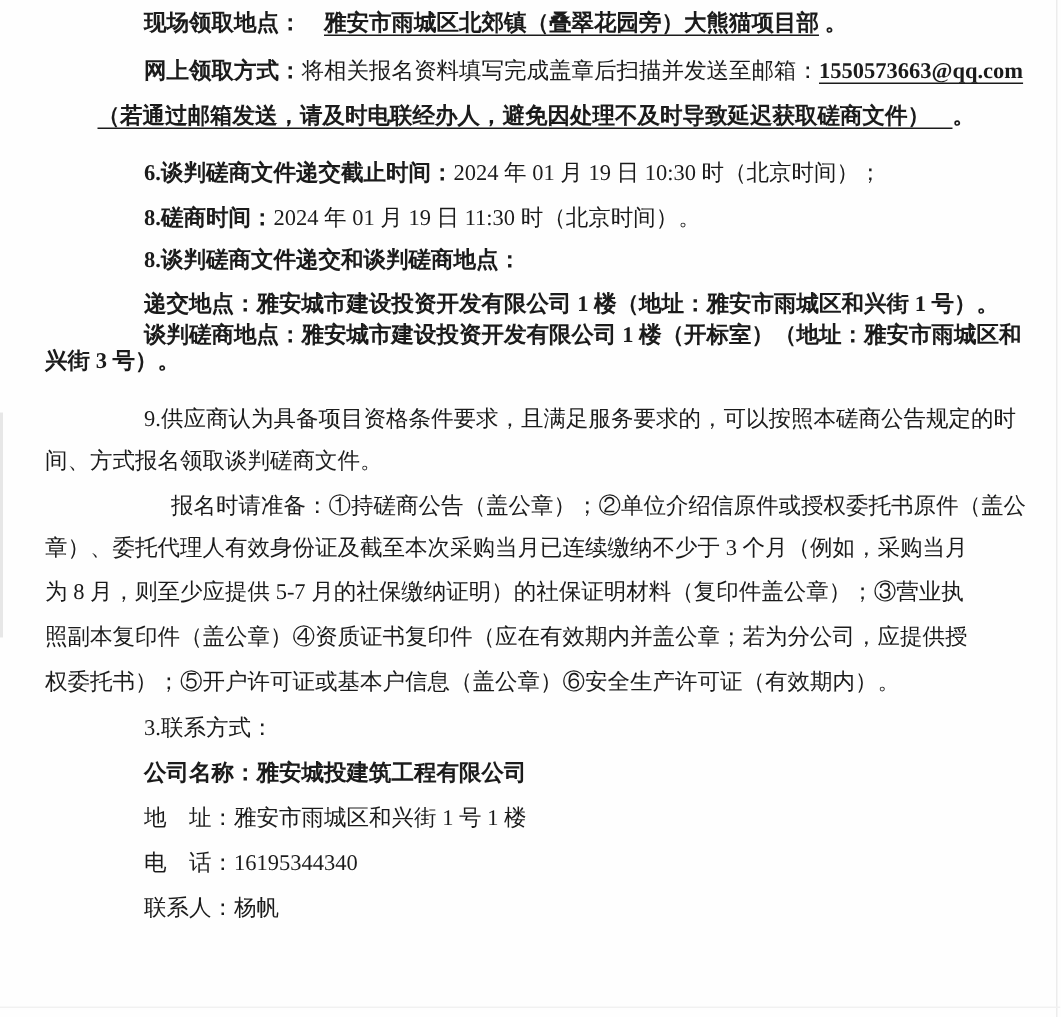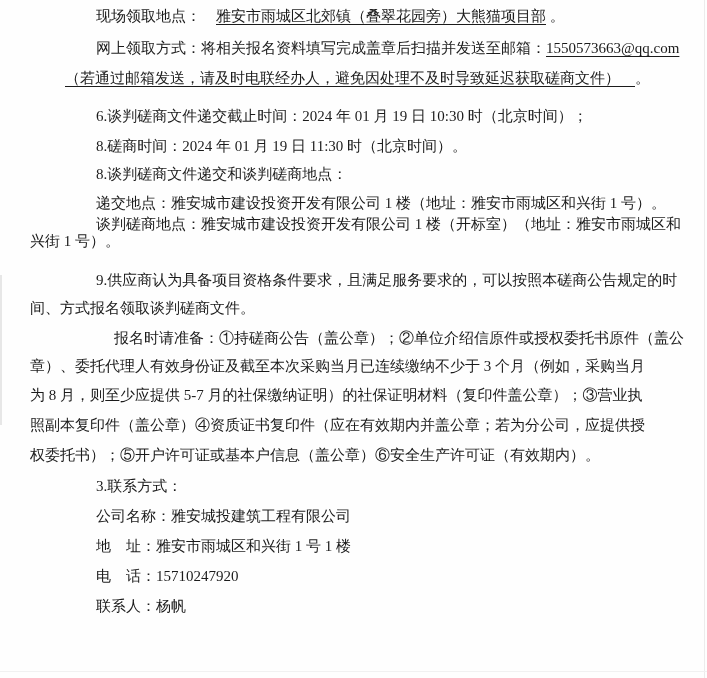--- a/index.html
+++ b/index.html
@@ -45,50 +45,50 @@
   .line:nth-child(6)  { margin-top: 12px; }
   .line:nth-child(7)  { margin-top: 13px; }
   .line:nth-child(8)  { margin-top: 5px; }
   .line:nth-child(9)  { margin-top: 1px; }
   .line:nth-child(10) { margin-top: 23px; }
   .line:nth-child(11) { margin-top: 12px; font-family: Liberation Serif, serif; }
   .line:nth-child(13) { margin-top: 12px; }
   .line:nth-child(14) { margin-top: 13px; }
   .line:nth-child(17) { margin-top: 15px; }
 
-  .sb { font-weight: 400; }
+  .sb { font-weight: 700; }
   .su {
     text-decoration: underline;
     text-decoration-thickness: 1px;
     text-underline-offset: 3px;
   }
 </style>
 </head>
 <body>
 
 <div class="page">
   <div class="doc" id="doc">
       <div class="line k-indent"><span class="sb ">现场领取地点：</span><span class="sb ">　</span><span class="sb su">雅安市雨城区北郊镇（叠翠花园旁）大熊猫项目部</span><span class="sb "> 。</span></div>
       <div class="line k-indent"><span class="sb ">网上领取方式：</span><span class="">将相关报名资料填写完成盖章后扫描并发送至邮箱：</span><span class="sb su">1550573663@qq.com</span></div>
       <div class="line k-quote"><span class="sb su">（若通过邮箱发送，请及时电联经办人，避免因处理不及时导致延迟获取磋商文件）　</span><span class="sb ">。</span></div>
       <div class="line k-indent"><span class="sb ">6.谈判磋商文件递交截止时间：</span><span class="">2024 年 01 月 19 日 10:30 时（北京时间）；</span></div>
       <div class="line k-indent"><span class="sb ">8.磋商时间：</span><span class="">2024 年 01 月 19 日 11:30 时（北京时间）。</span></div>
       <div class="line k-indent"><span class="sb ">8.谈判磋商文件递交和谈判磋商地点：</span></div>
       <div class="line k-indent"><span class="sb ">递交地点：雅安城市建设投资开发有限公司 1 楼（地址：雅安市雨城区和兴街 1 号）。</span></div>
       <div class="line k-indent"><span class="sb ">谈判磋商地点：雅安城市建设投资开发有限公司 1 楼（开标室）（地址：雅安市雨城区和</span></div>
-      <div class="line k-flush"><span class="sb ">兴街 1 号）。</span></div>
+      <div class="line k-flush"><span class="sb ">兴街 3 号）。</span></div>
       <div class="line k-indent"><span class="">9.供应商认为具备项目资格条件要求，且满足服务要求的，可以按照本磋商公告规定的时</span></div>
       <div class="line k-flush"><span class="">间、方式报名领取谈判磋商文件。</span></div>
       <div class="line k-deep"><span class="">报名时请准备：①持磋商公告（盖公章）；②单位介绍信原件或授权委托书原件（盖公</span></div>
       <div class="line k-flush"><span class="">章）、委托代理人有效身份证及截至本次采购当月已连续缴纳不少于 3 个月（例如，采购当月</span></div>
       <div class="line k-flush"><span class="">为 8 月，则至少应提供 5-7 月的社保缴纳证明）的社保证明材料（复印件盖公章）；③营业执</span></div>
       <div class="line k-flush"><span class="">照副本复印件（盖公章）④资质证书复印件（应在有效期内并盖公章；若为分公司，应提供授</span></div>
       <div class="line k-flush"><span class="">权委托书）；⑤开户许可证或基本户信息（盖公章）⑥安全生产许可证（有效期内）。</span></div>
       <div class="line k-indent"><span class="">3.联系方式：</span></div>
       <div class="line k-indent"><span class="sb ">公司名称：雅安城投建筑工程有限公司</span></div>
       <div class="line k-indent"><span class="">地　址：雅安市雨城区和兴街 1 号 1 楼</span></div>
-      <div class="line k-indent"><span class="">电　话：15710247920</span></div>
+      <div class="line k-indent"><span class="">电　话：16195344340</span></div>
       <div class="line k-indent"><span class="">联系人：杨帆</span></div>
     </div>
   <div class="edge-right"></div>
   <div class="edge-bottom"></div>
   <div class="edge-left"></div>
 </div>
 
 </body></html>

